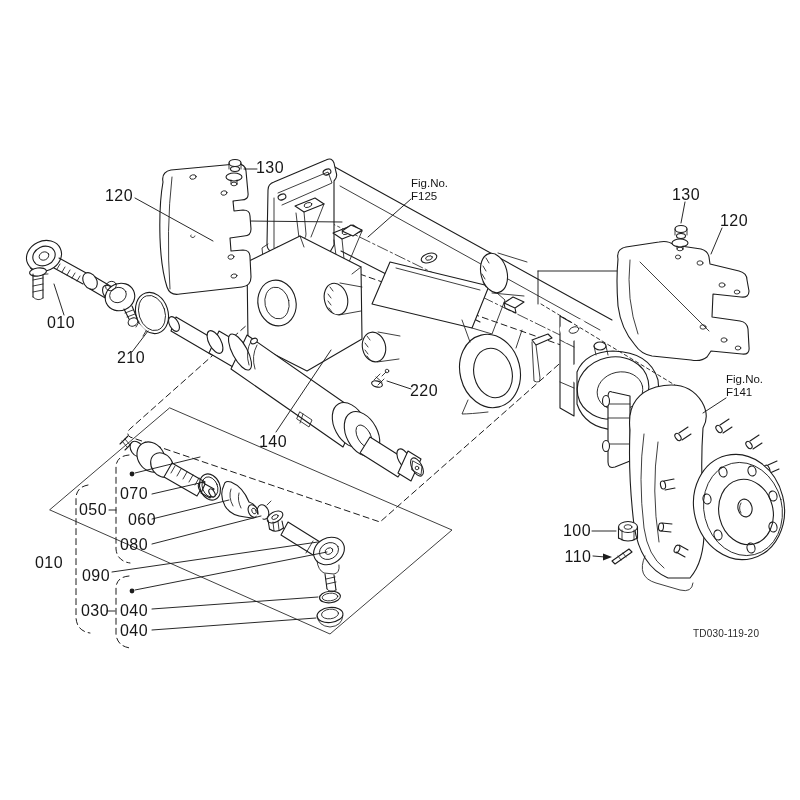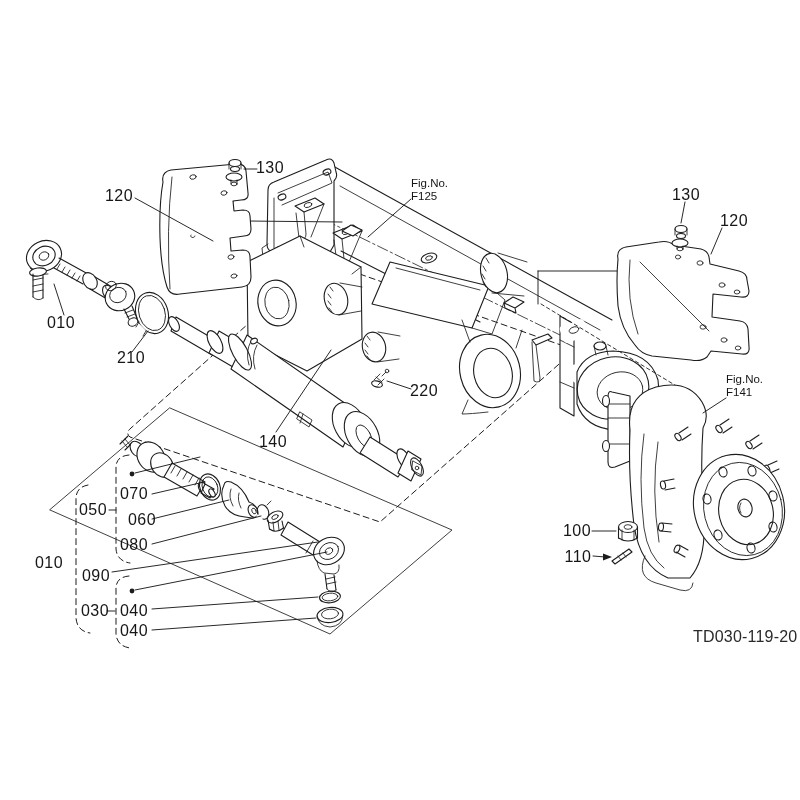--- a/index.html
+++ b/index.html
@@ -22,21 +22,21 @@
   .co{
     position:absolute;z-index:6;transform:translate(-50%,-50%);
     font-size:16px;color:#161616;letter-spacing:.5px;white-space:nowrap;
   }
   .fig{
     position:absolute;z-index:6;font-size:11.5px;line-height:13px;color:#161616;
     white-space:nowrap;
   }
   .fig span{display:block;}
   #drawing-no{
-    position:absolute;z-index:6;left:693px;top:628px;font-size:16px;
+    position:absolute;z-index:6;left:693px;top:628px;font-size:10px;
     color:#2a2a2a;letter-spacing:.2px;
   }
   #watermark{
     position:absolute;z-index:5;left:289px;top:381px;height:40px;
     display:flex;align-items:flex-start;opacity:.82;pointer-events:none;
   }
   #watermark .wm{
     font-size:33px;font-weight:700;line-height:36px;
     color:#8fb2de;-webkit-text-stroke:1.4px #2d62b4;
     text-shadow:0 0 1px #2d62b4;letter-spacing:0;

